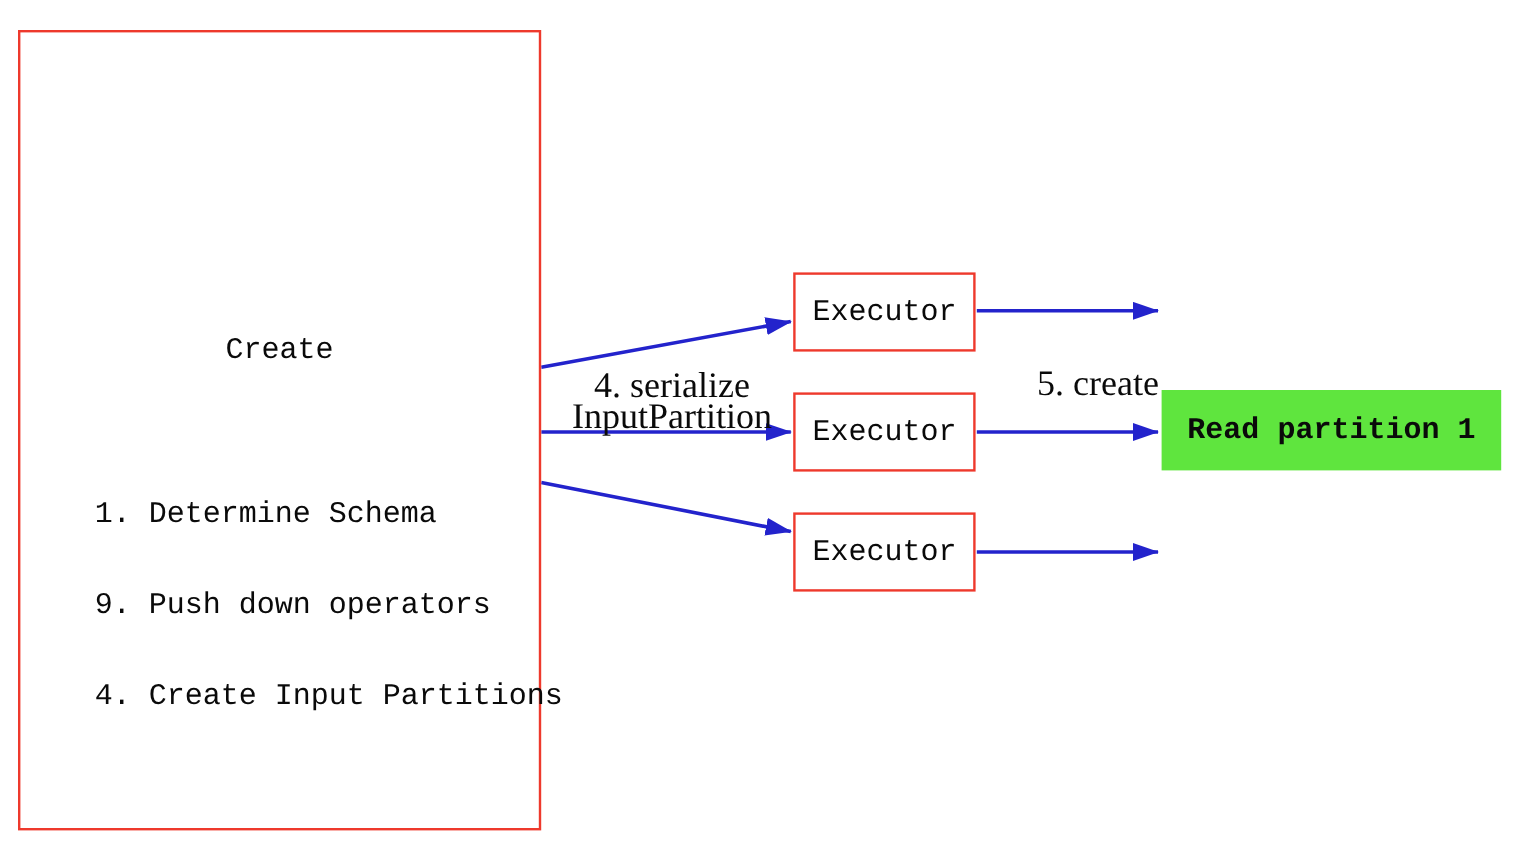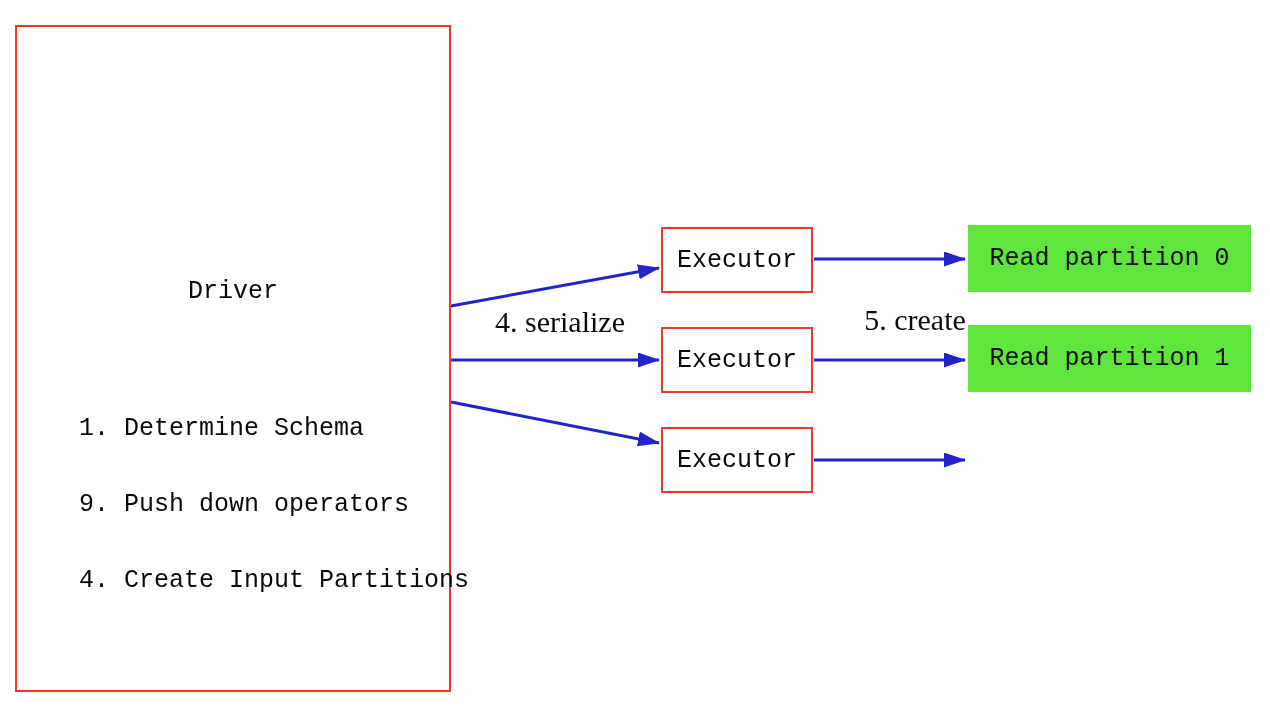--- a/index.html
+++ b/index.html
@@ -68,21 +68,21 @@
   }
   .executor-0 { top: 227px; }
   .executor-1 { top: 327px; }
   .executor-2 { top: 427px; }
   .partition-box {
     left: 968px;
     width: 283px; height: 67px;
     background: var(--partition_green);
   }
   .partition-0 { top: 225px; }
-  .partition-1 { top: 325px; }
+  .partition-1 { top: 325px; font-weight: bold; }
   .partition-2 { top: 426px; }
 
   .edge-label {
     position: absolute;
     text-align: center;
     font-family: "Liberation Serif", "DejaVu Serif", serif;
     font-size: 30px;
     line-height: 26px;
     color: var(--text_black);
   }
@@ -102,44 +102,42 @@
     </defs>
     <line class="arrow-line" x1="451" y1="306" x2="659" y2="268" marker-end="url(#ah)"></line>
     <line class="arrow-line" x1="451" y1="360" x2="659" y2="360" marker-end="url(#ah)"></line>
     <line class="arrow-line" x1="451" y1="402" x2="659" y2="443" marker-end="url(#ah)"></line>
     <line class="arrow-line" x1="814" y1="259" x2="965" y2="259" marker-end="url(#ah)"></line>
     <line class="arrow-line" x1="814" y1="360" x2="965" y2="360" marker-end="url(#ah)"></line>
     <line class="arrow-line" x1="814" y1="460" x2="965" y2="460" marker-end="url(#ah)"></line>
   </svg>
 
   <div class="driver-box"></div>
-  <div class="driver-title">Driver</div>
+  <div class="driver-title">Create</div>
   <div class="driver-steps">
     <div>1. Determine Schema</div>
     <div>9. Push down operators</div>
     <div>4. Create Input Partitions</div>
   </div>
 
   <div class="node executor-box executor-0">
     <span>Executor</span>
   </div>
   <div class="node executor-box executor-1">
     <span>Executor</span>
   </div>
   <div class="node executor-box executor-2">
     <span>Executor</span>
   </div>
 
-  <div class="node partition-box partition-0">
-    <span>Read partition 0</span>
-  </div>
   <div class="node partition-box partition-1">
     <span>Read partition 1</span>
   </div>
 
   <div class="edge-label serialize-label">
     <div>4. serialize</div>
+    <div>InputPartition</div>
   </div>
   <div class="edge-label reader-label">
     <div>5. create</div>
   </div>
 
 </div>
 
 </body></html>

